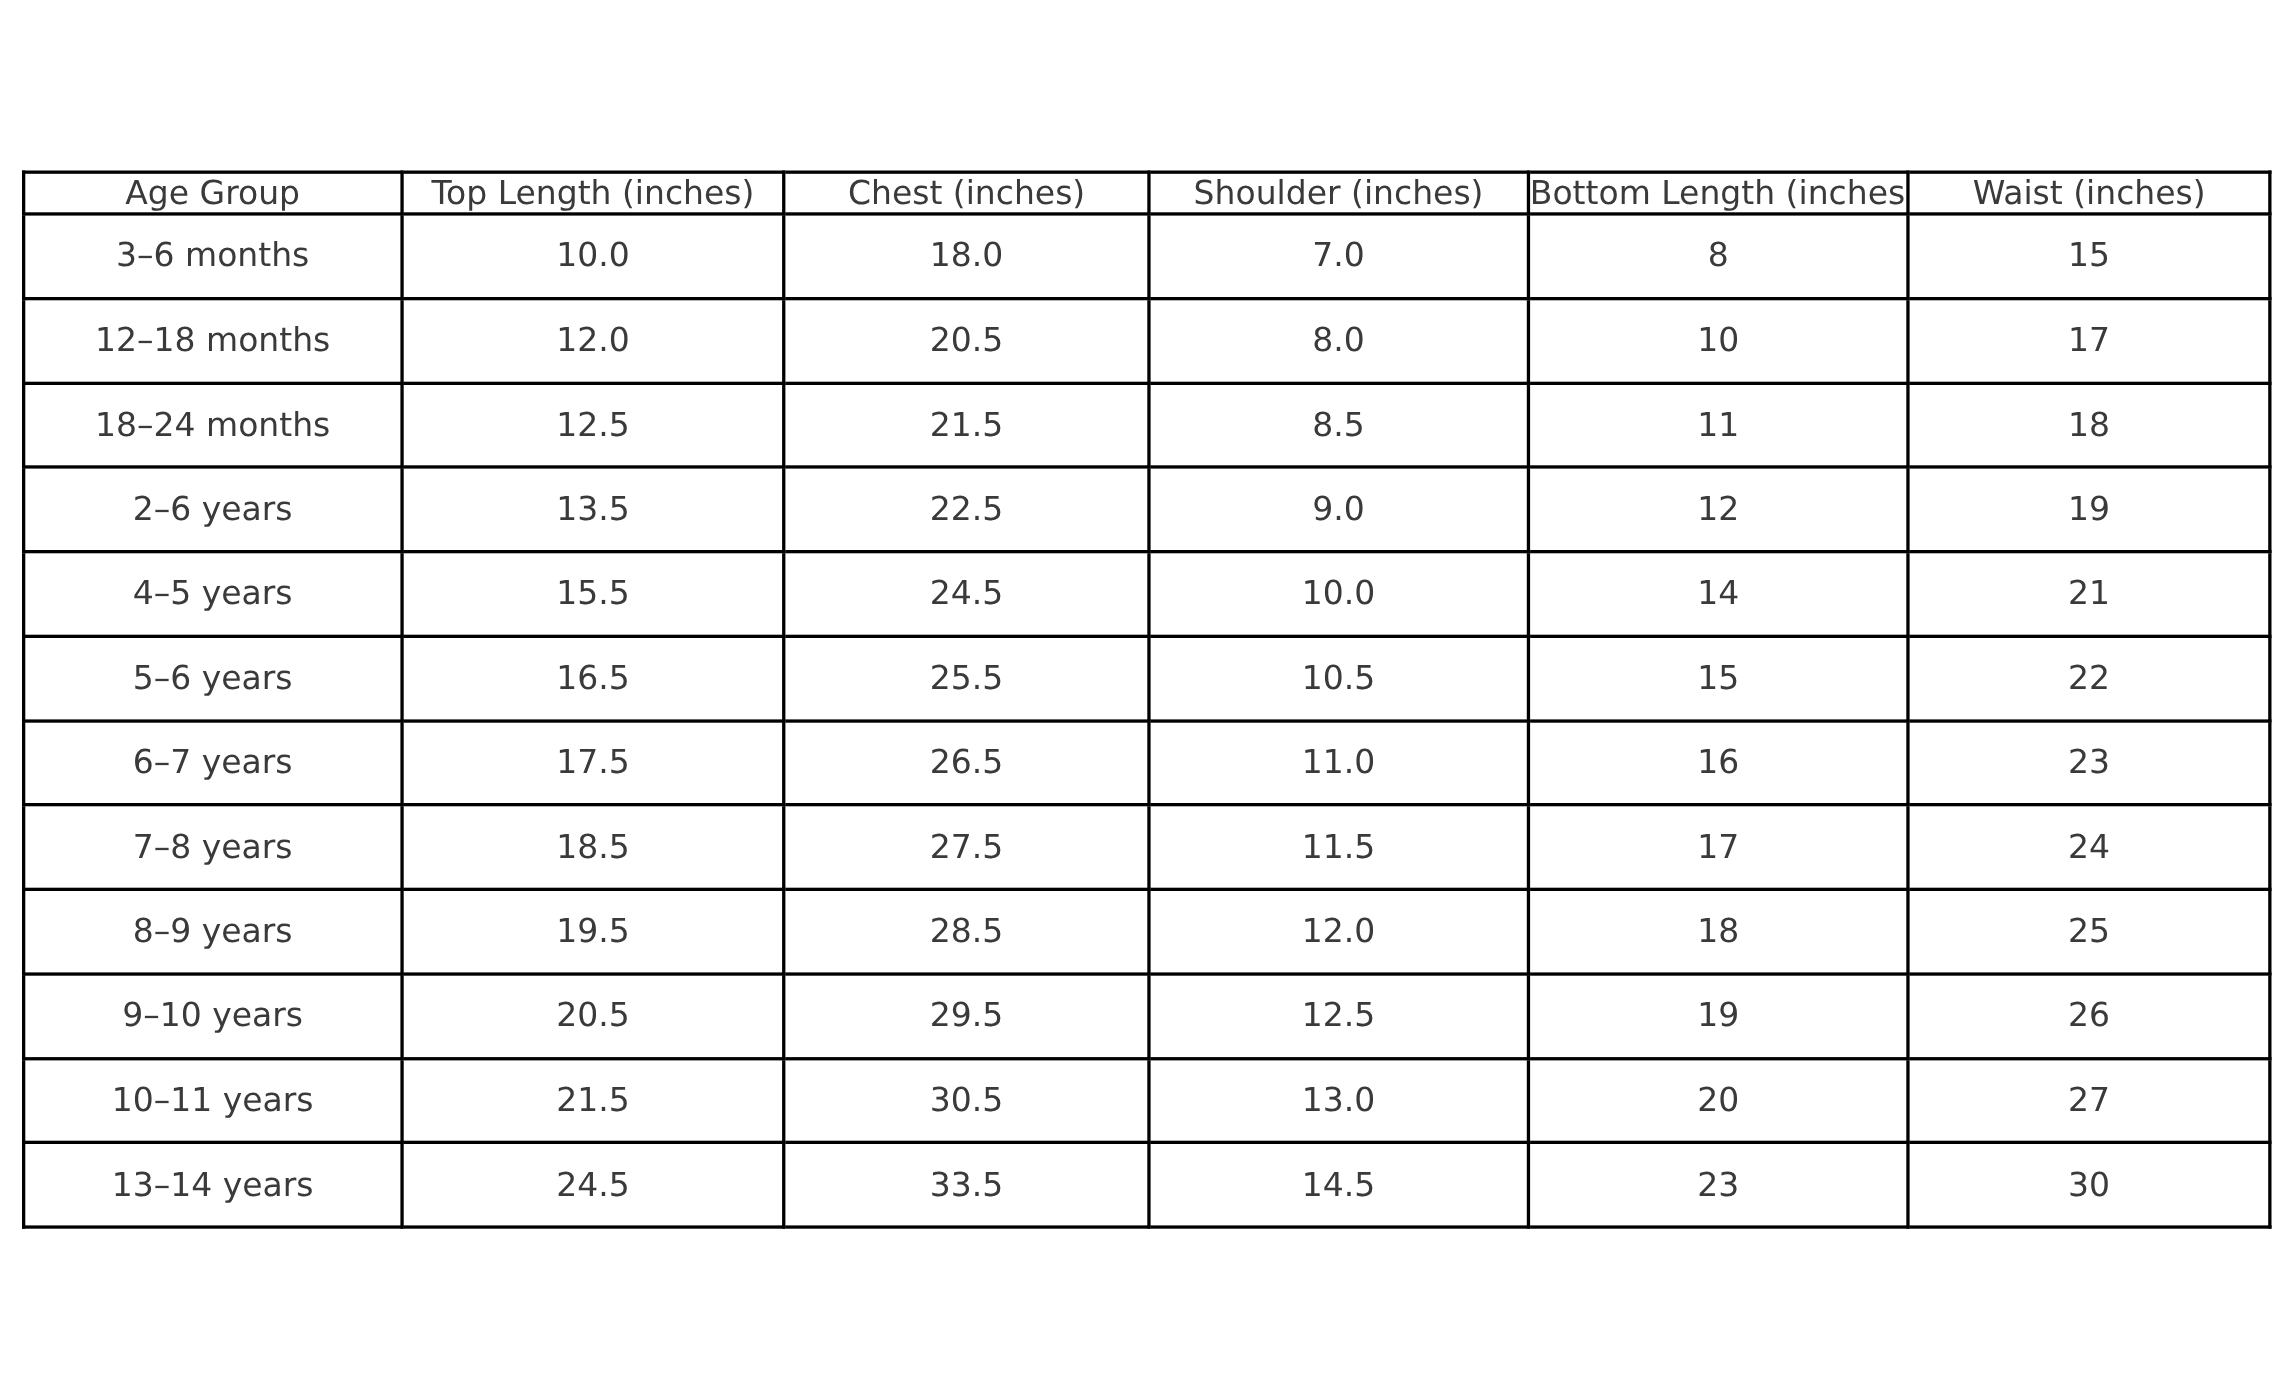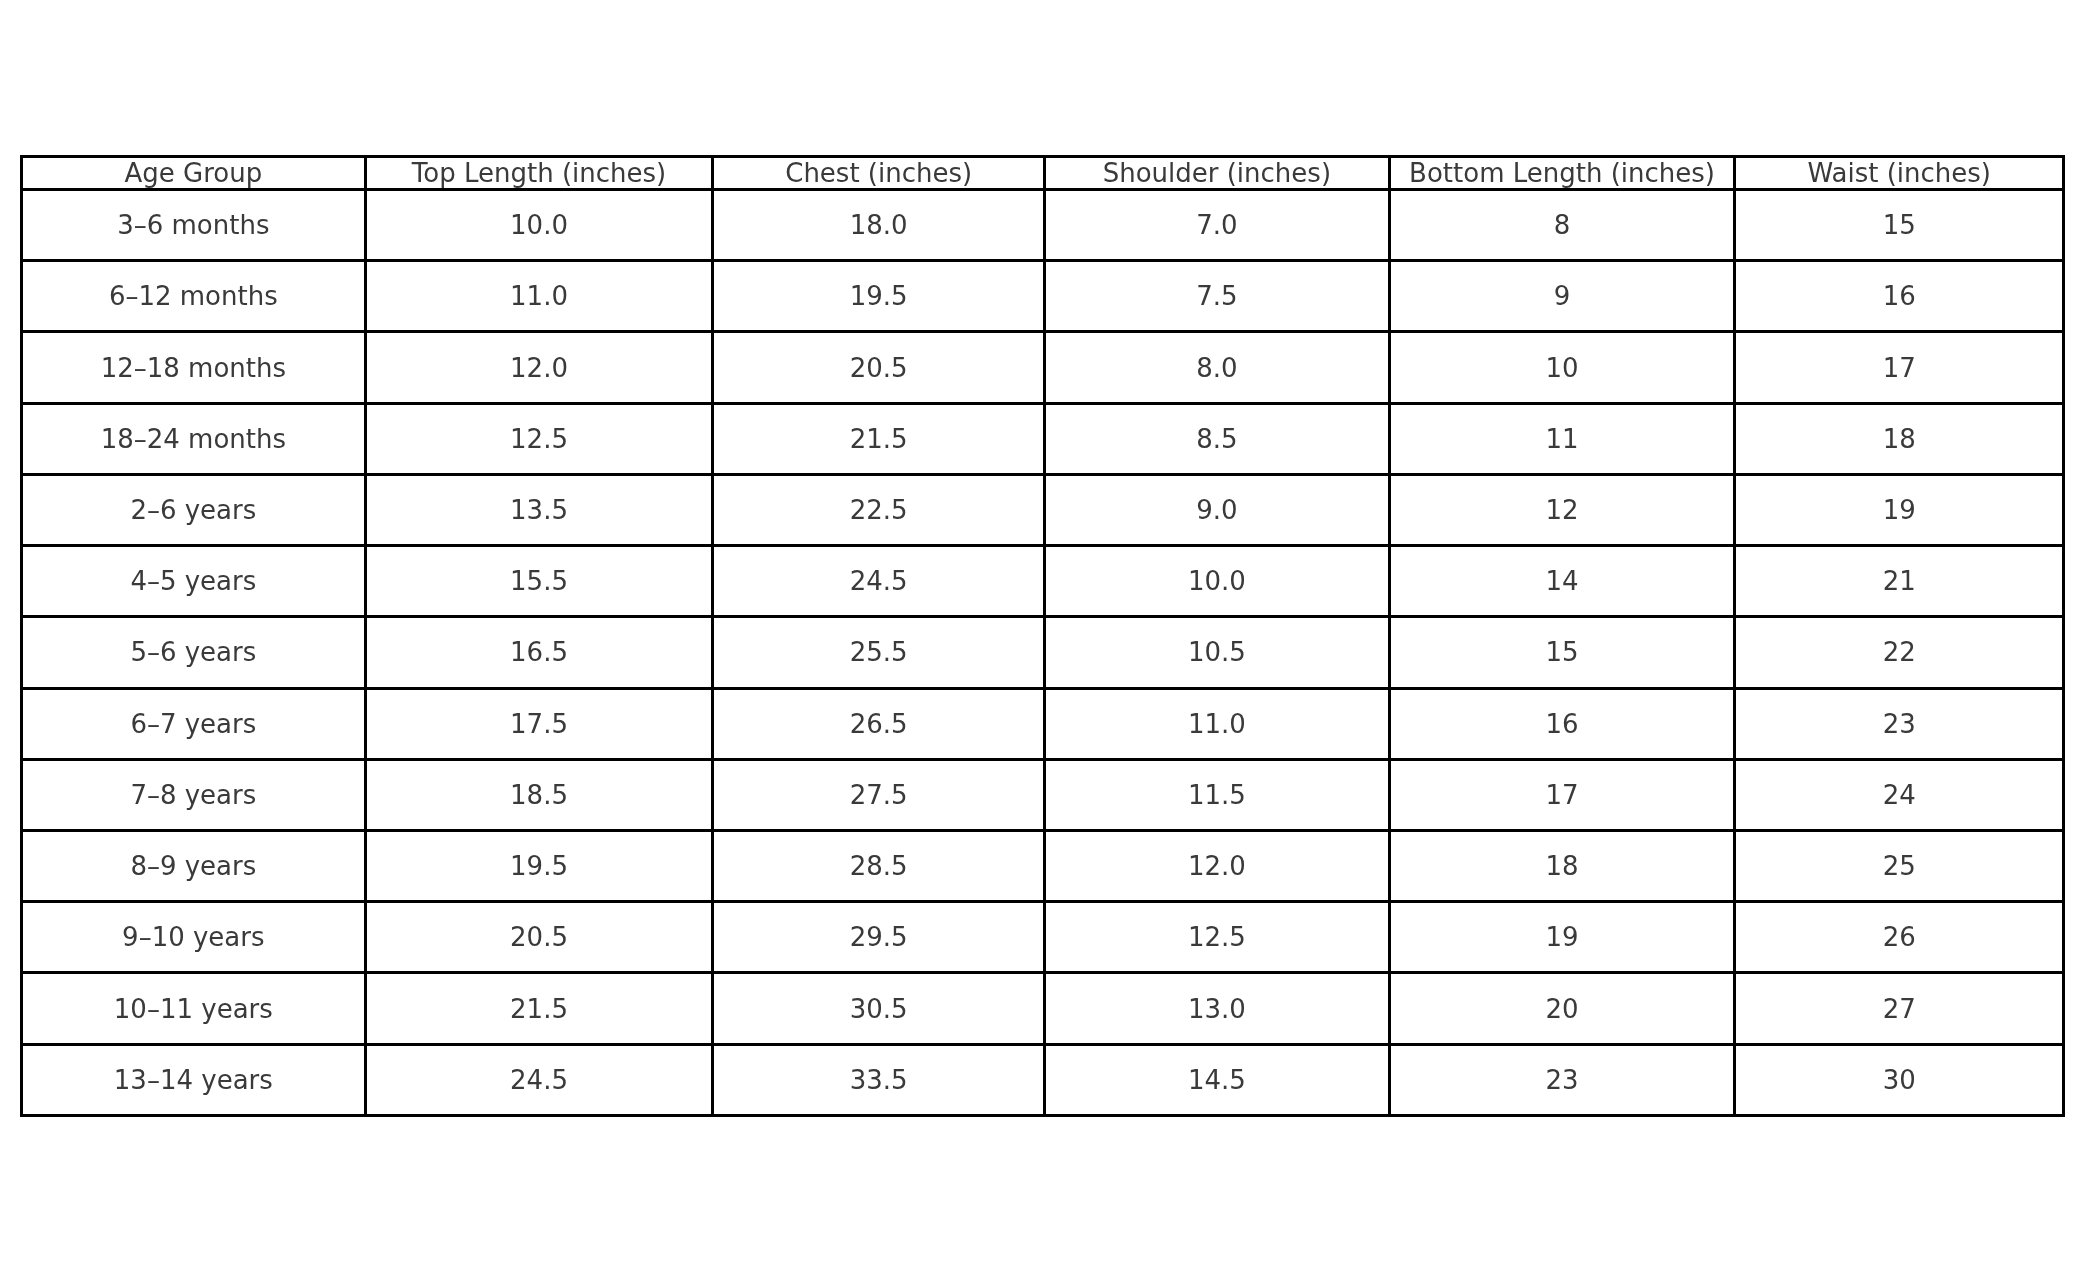--- a/index.html
+++ b/index.html
@@ -13,21 +13,21 @@
   }
   table.size-table {
     position: absolute;
     left: 20px;
     top: 155px;
     width: 2045px;
     height: 962px;
     border-collapse: collapse;
     table-layout: fixed;
     color: #3a3a3a;
-    font-size: 26px;
+    font-size: 30px;
     font-weight: 400;
   }
   table.size-table th,
   table.size-table td {
     border: 3px solid #000000;
     text-align: center;
     vertical-align: middle;
     padding: 0;
     font-weight: 400;
     white-space: nowrap;
@@ -58,28 +58,20 @@
         </tr>
     </thead>
     <tbody>
         <tr>
           <td>3–6 months</td>
           <td>10.0</td>
           <td>18.0</td>
           <td>7.0</td>
           <td>8</td>
           <td>15</td>
-        </tr>
-        <tr>
-          <td>6–12 months</td>
-          <td>11.0</td>
-          <td>19.5</td>
-          <td>7.5</td>
-          <td>9</td>
-          <td>16</td>
         </tr>
         <tr>
           <td>12–18 months</td>
           <td>12.0</td>
           <td>20.5</td>
           <td>8.0</td>
           <td>10</td>
           <td>17</td>
         </tr>
         <tr>

